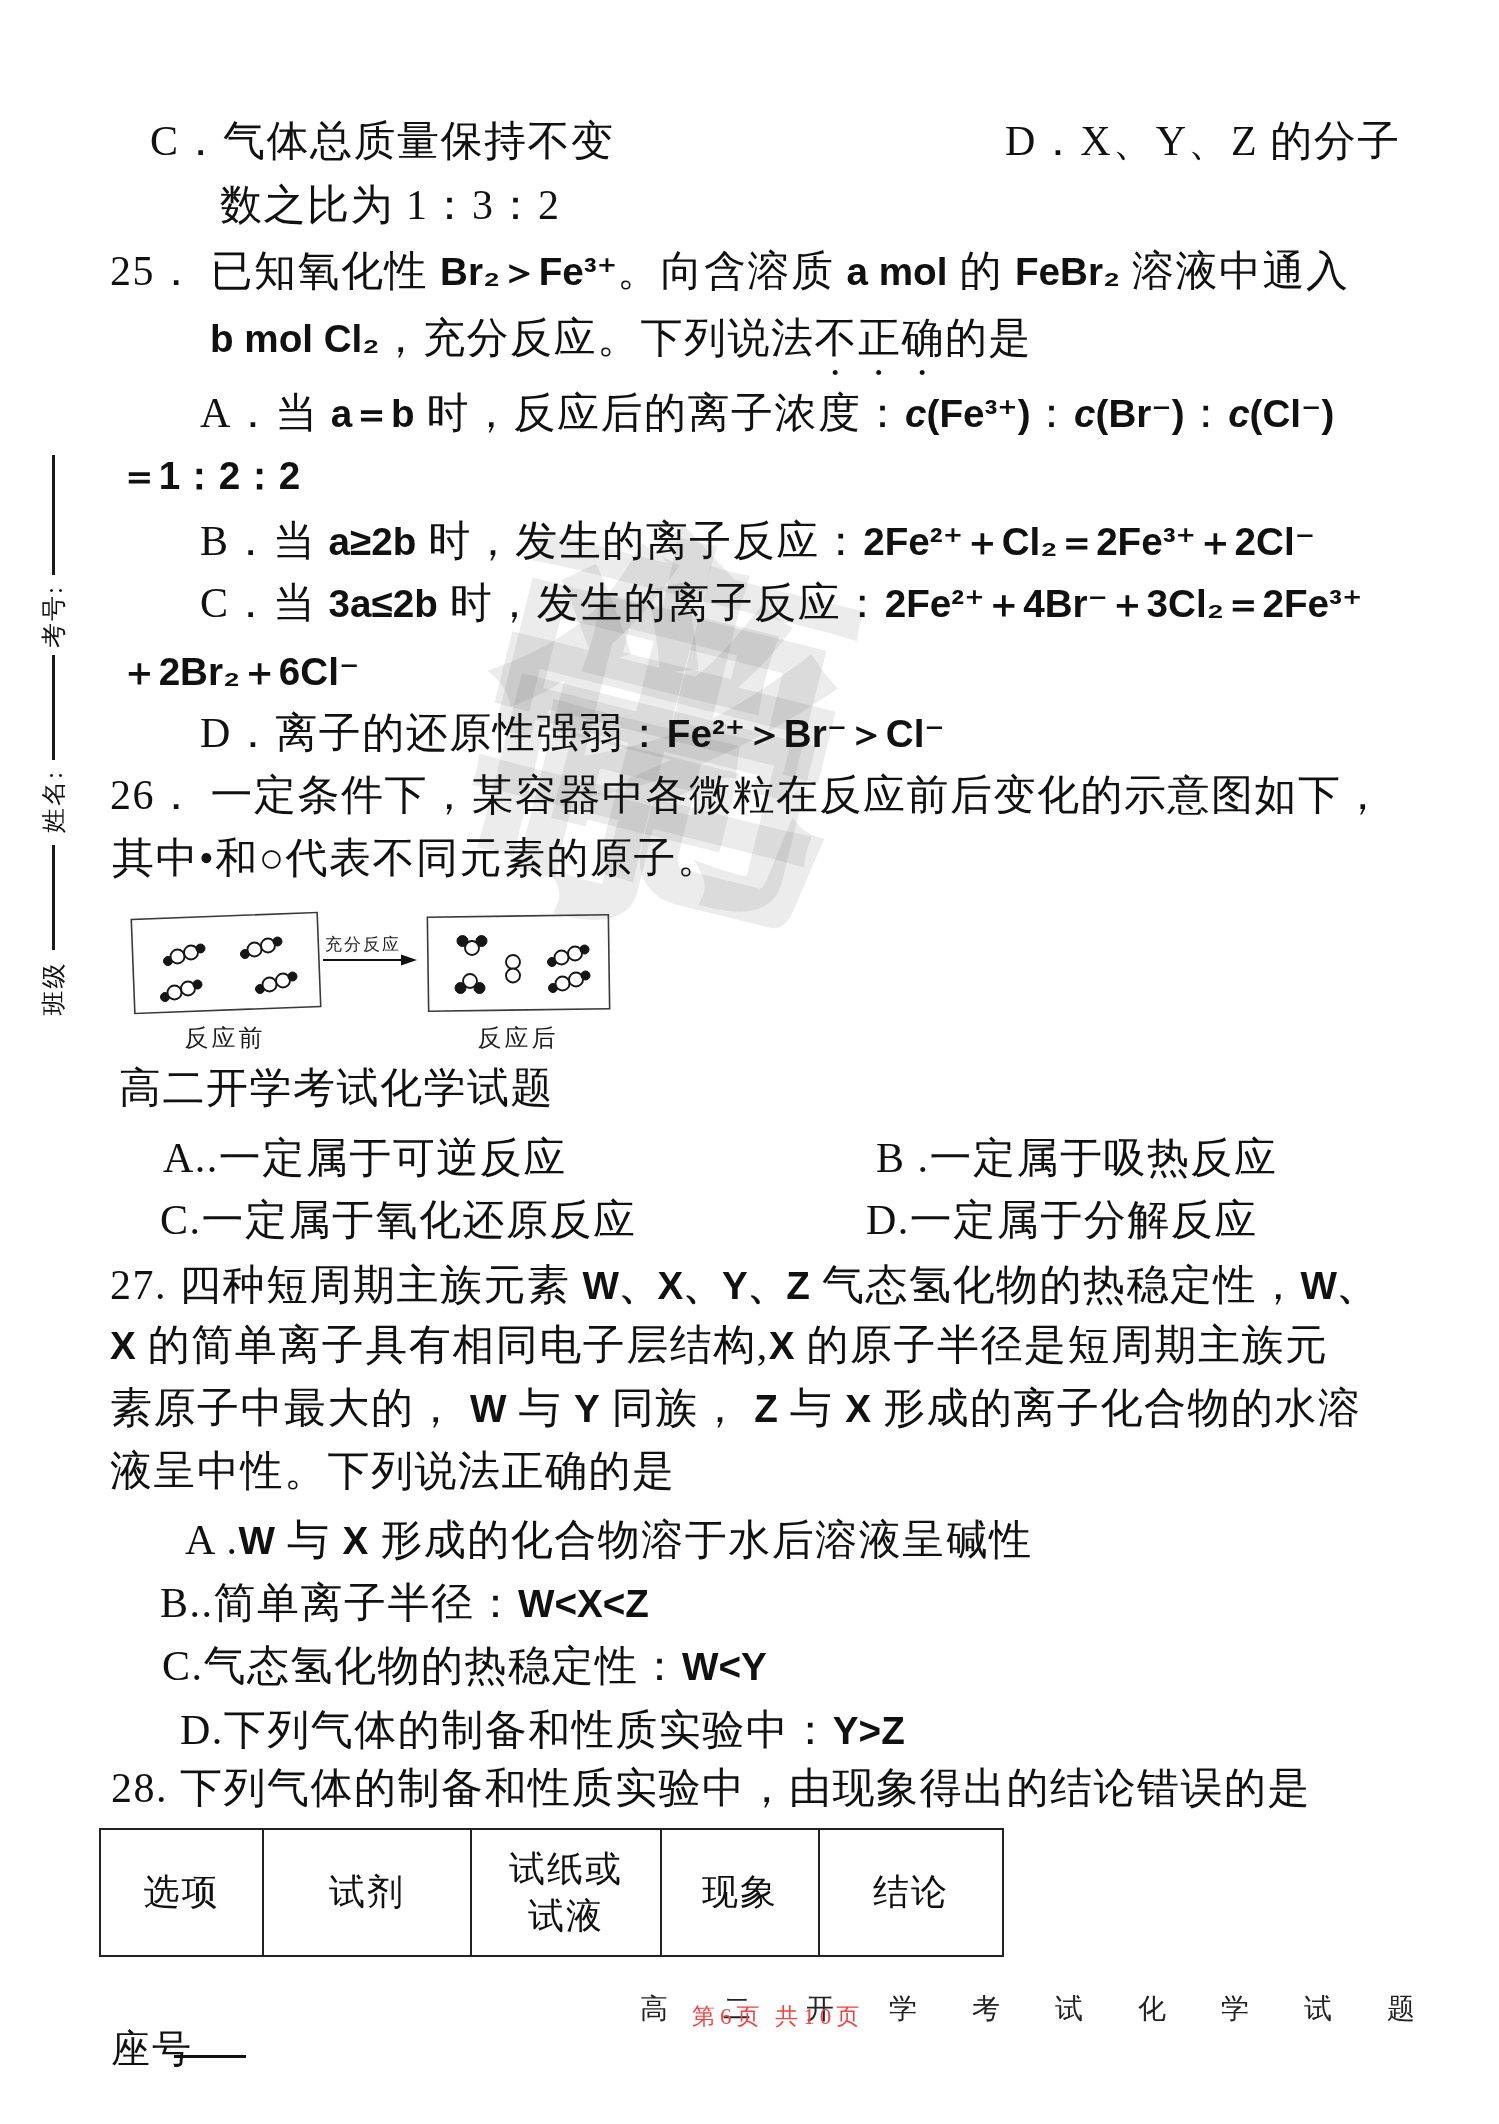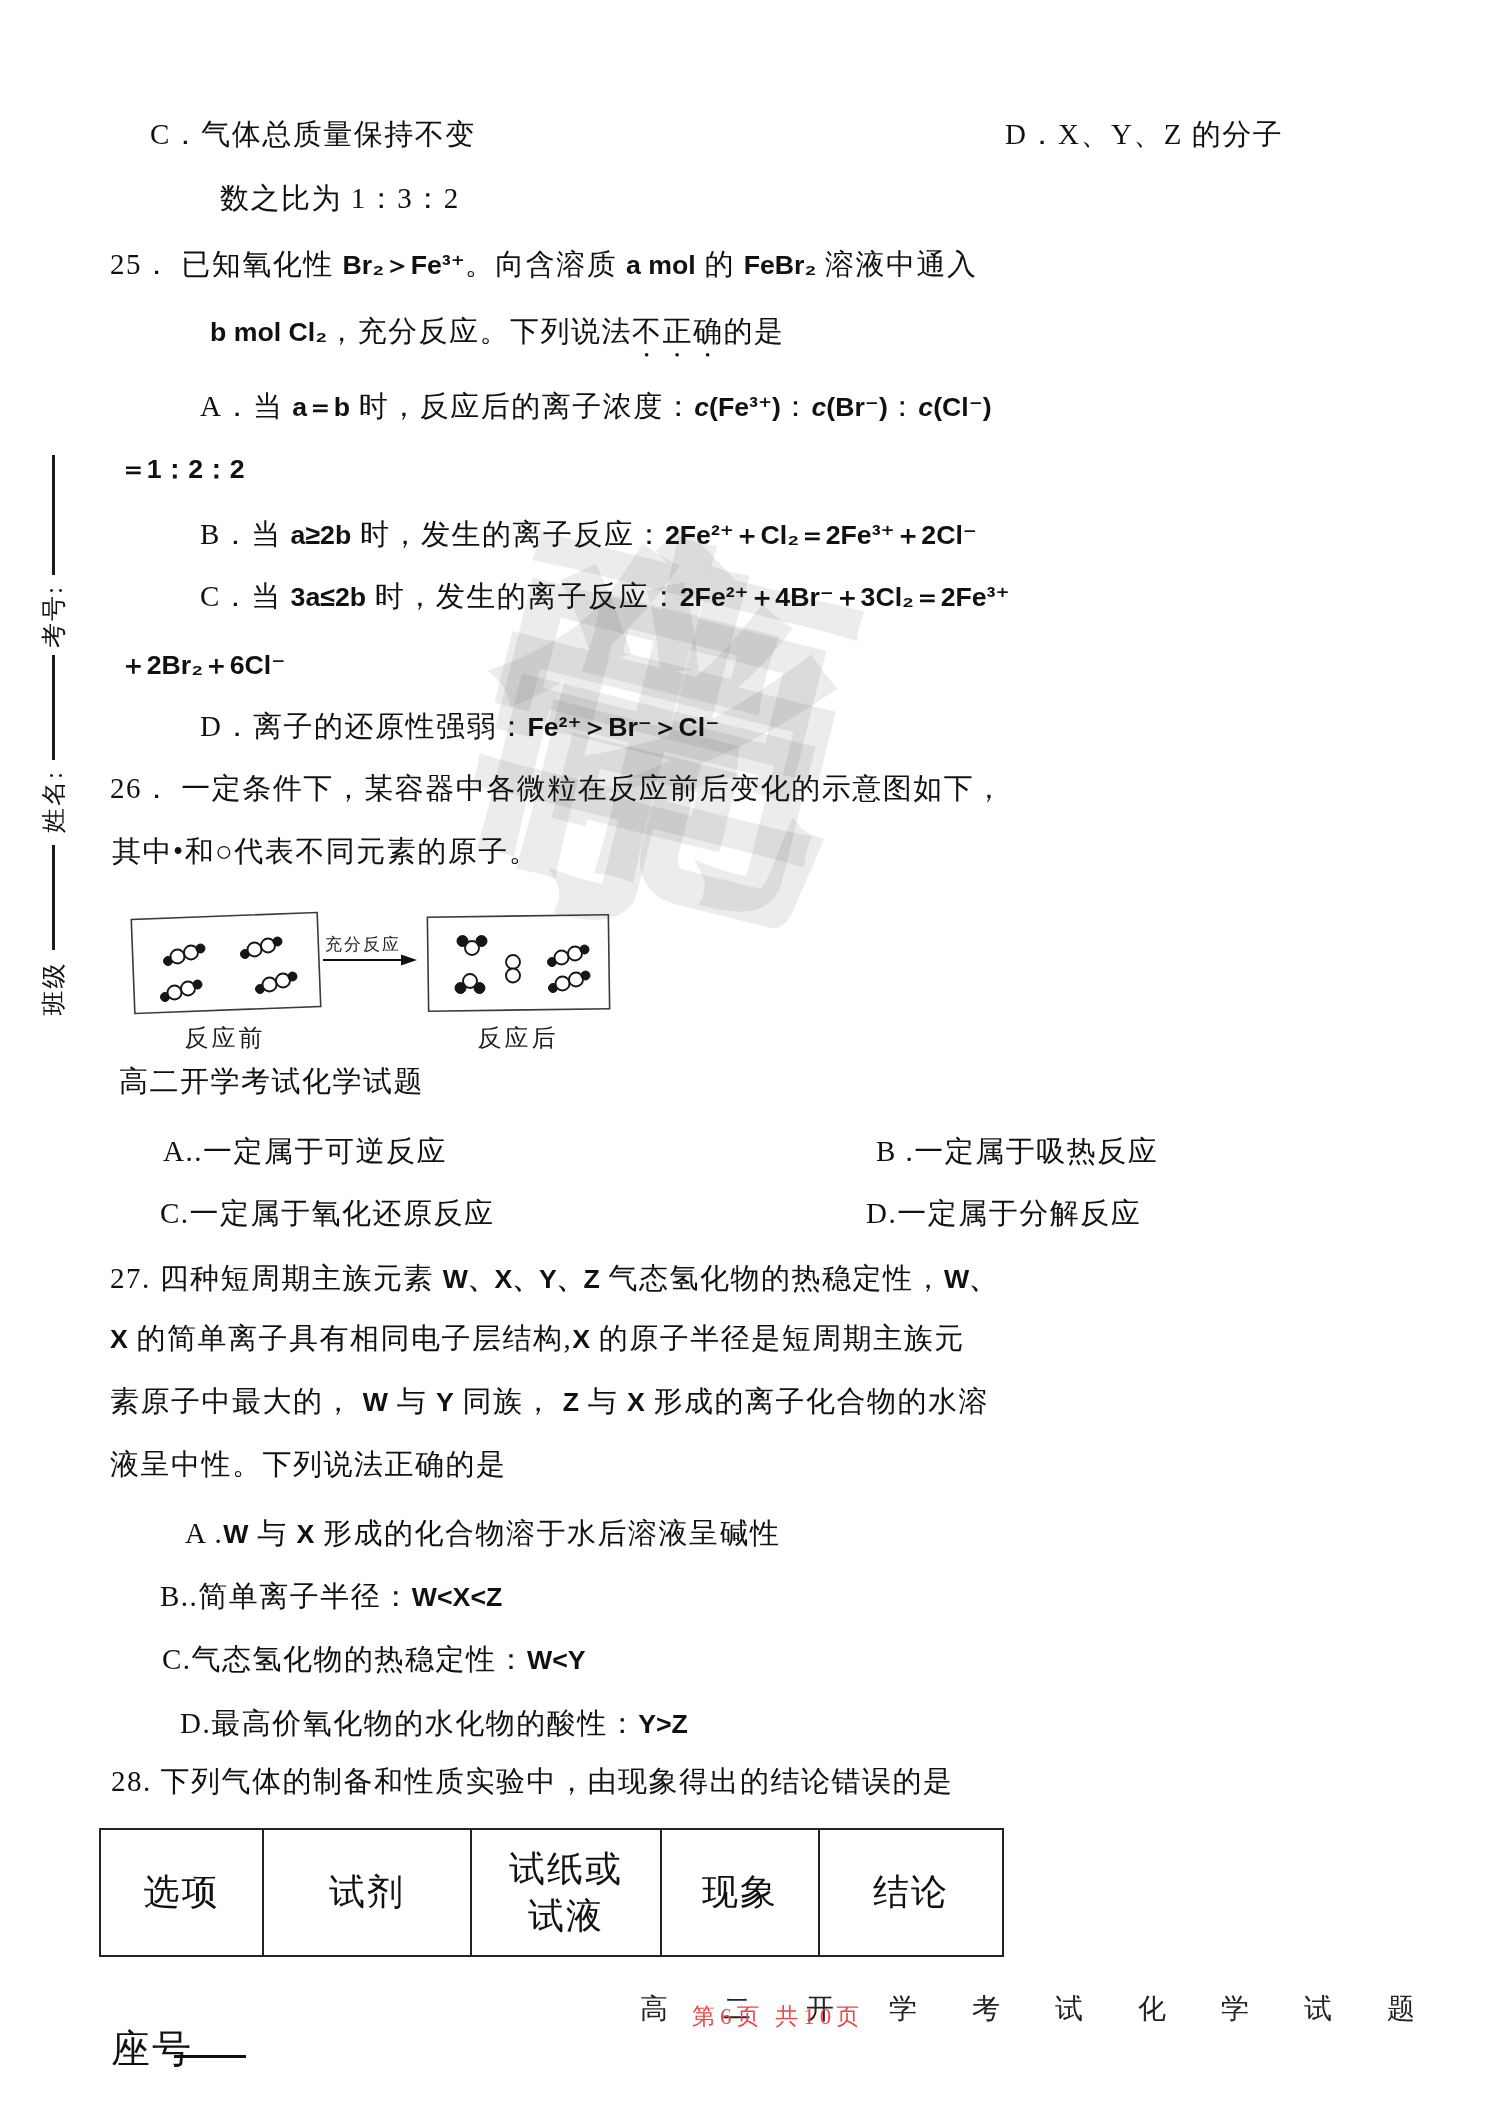--- a/index.html
+++ b/index.html
@@ -1,20 +1,20 @@
 <!DOCTYPE html>
 <html><head>
 <meta charset="utf-8">
 <style>
   html,body{margin:0;padding:0;}
   body{
     width:1499px;height:2124px;position:relative;background:#fff;
     font-family:"Liberation Serif","DejaVu Serif",serif;color:#111;overflow:hidden;
   }
-  .line{position:absolute;font-size:29px;line-height:1.12;letter-spacing:1.5px;white-space:nowrap;z-index:2;}
+  .line{position:absolute;font-size:42px;line-height:1.12;letter-spacing:1.5px;white-space:nowrap;z-index:2;}
   .f-b{font-family:"Liberation Sans","DejaVu Sans",sans-serif;font-weight:700;font-size:0.92em;letter-spacing:0;}
   .f-bi{font-family:"Liberation Sans","DejaVu Sans",sans-serif;font-weight:700;font-style:italic;font-size:0.92em;letter-spacing:0;}
   .em-dots{
     -webkit-text-emphasis:filled dot;-webkit-text-emphasis-position:under right;
     text-emphasis:filled dot;text-emphasis-position:under right;
   }
   .watermark{
     position:absolute;left:545px;top:235px;writing-mode:vertical-rl;text-orientation:upright;
     font-size:360px;font-weight:700;color:rgba(70,70,70,0.10);
     transform:rotate(14deg);transform-origin:50% 8%;letter-spacing:22px;
@@ -118,21 +118,21 @@
 <div class="line" style="left:160px;top:1197px;"><span>C.一定属于氧化还原反应</span></div>
 <div class="line" style="left:866px;top:1197px;"><span>D.一定属于分解反应</span></div>
 
 <div class="line" style="left:110px;top:1262px;"><span>27. 四种短周期主族元素 </span><span class="f-b">W、X、Y、Z</span><span> 气态氢化物的热稳定性，</span><span class="f-b">W、</span></div>
 <div class="line" style="left:110px;top:1322px;"><span class="f-b">X</span><span> 的简单离子具有相同电子层结构,</span><span class="f-b">X</span><span> 的原子半径是短周期主族元</span></div>
 <div class="line" style="left:110px;top:1385px;"><span>素原子中最大的， </span><span class="f-b">W</span><span> 与 </span><span class="f-b">Y</span><span> 同族， </span><span class="f-b">Z</span><span> 与 </span><span class="f-b">X</span><span> 形成的离子化合物的水溶</span></div>
 <div class="line" style="left:110px;top:1448px;"><span>液呈中性。下列说法正确的是</span></div>
 <div class="line" style="left:185px;top:1517px;"><span>A .</span><span class="f-b">W</span><span> 与 </span><span class="f-b">X</span><span> 形成的化合物溶于水后溶液呈碱性</span></div>
 <div class="line" style="left:160px;top:1580px;"><span>B..简单离子半径：</span><span class="f-b">W&lt;X&lt;Z</span></div>
 <div class="line" style="left:162px;top:1643px;"><span>C.气态氢化物的热稳定性：</span><span class="f-b">W&lt;Y</span></div>
-<div class="line" style="left:180px;top:1707px;"><span>D.最高价氧化物的水化物的酸性：</span><span class="f-b">Y&gt;Z</span></div>
+<div class="line" style="left:180px;top:1707px;"><span>D.下列气体的制备和性质实验中：</span><span class="f-b">Y&gt;Z</span></div>
 
 <div class="line" style="left:111px;top:1765px;"><span>28. 下列气体的制备和性质实验中，由现象得出的结论错误的是</span></div>
 
 <table class="exp">
   <colgroup>
     <col style="width:163px">
       <col style="width:208px">
       <col style="width:190px">
     <col style="width:158px">
       <col style="width:184px">

